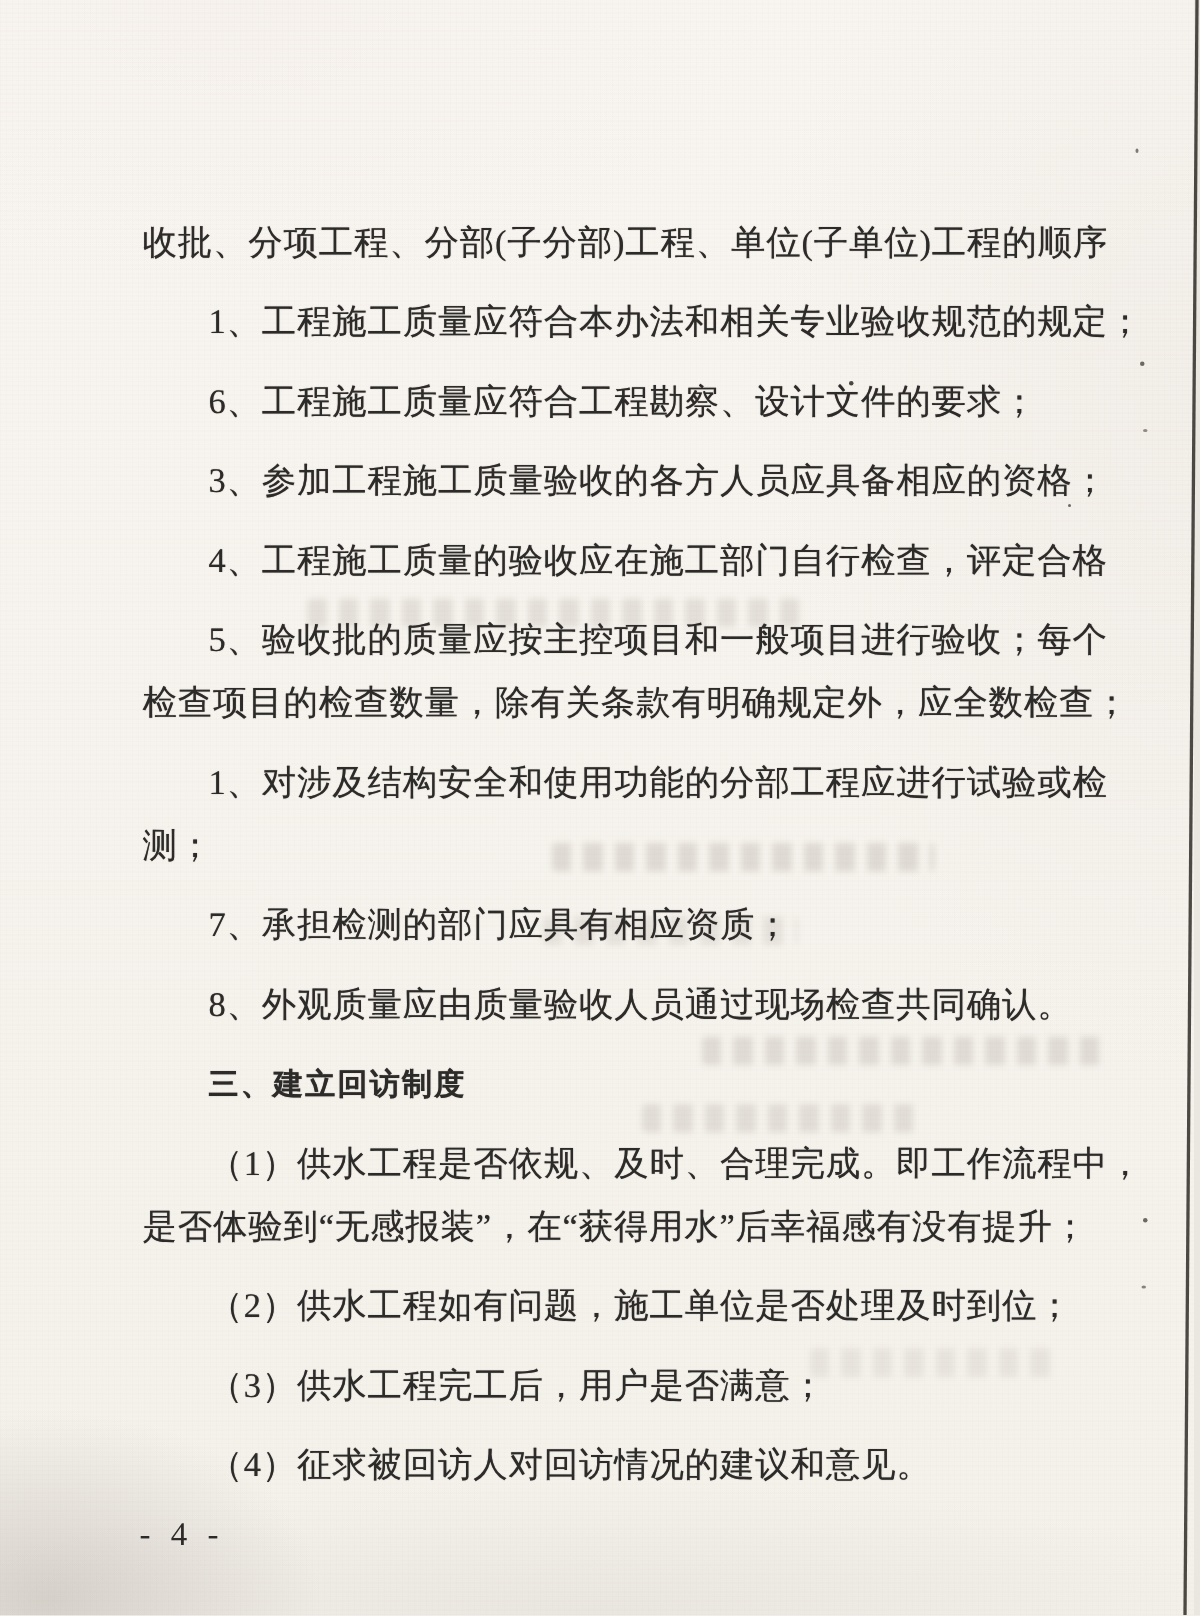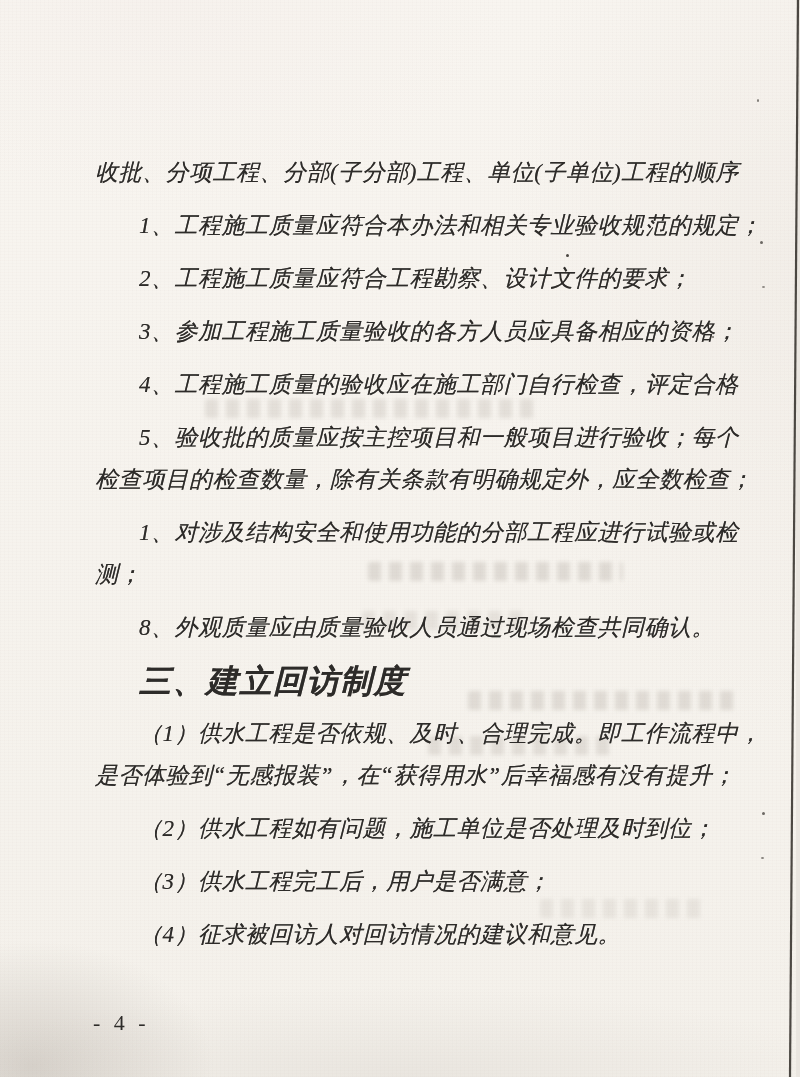--- a/index.html
+++ b/index.html
@@ -23,35 +23,34 @@
   
   .paper-noise {
     position: absolute; inset: 0;
     background-image:
       repeating-linear-gradient(0deg, rgba(196,172,168,0.035) 0 1px, transparent 1px 3px),
       repeating-linear-gradient(90deg, rgba(180,170,160,0.03) 0 1px, transparent 1px 4px);
     pointer-events: none;
   }
   .doc {
     position: absolute;
-    left: 95px; top: 152px;
+    left: 95px; top: 141px;
     width: 640px;
     color: #2d2b29;
-    font-style: italic;
   }
   .line {
     height: 42px;
     line-height: 42px;
     font-size: 23px;
     letter-spacing: 0.5px;
     white-space: nowrap;
     text-shadow: 0 0 0.6px rgba(45,43,41,0.65);
   }
   .line.indent { padding-left: 44px; margin-top: 11px; }
-  .line.heading { font-weight: bold; font-size: 32px; letter-spacing: 1.5px; }
+  .line.heading { font-weight: bold; font-size: 20px; letter-spacing: 1.5px; }
   .page-number {
     position: absolute;
     left: 93px; top: 1008px;
     font-size: 22px;
     letter-spacing: 4px;
     color: #2d2b29;
     line-height: 30px;
   }
   
   .ghost {
@@ -98,27 +97,28 @@
   <div class="ghost g2"></div>
   <div class="ghost g3"></div>
   <div class="ghost g4"></div>
   <div class="ghost g5"></div>
   <div class="ghost g6"></div>
 
   <div class="doc">
 
   <div class="line">收批、分项工程、分部(子分部)工程、单位(子单位)工程的顺序</div>
       <div class="line indent">1、工程施工质量应符合本办法和相关专业验收规范的规定；</div>
-      <div class="line indent">2、工程施工质量应符合工程勘察、设计文件的要求；</div>
+      <div class="line indent">6、工程施工质量应符合工程勘察、设计文件的要求；</div>
       <div class="line indent">3、参加工程施工质量验收的各方人员应具备相应的资格；</div>
       <div class="line indent">4、工程施工质量的验收应在施工部门自行检查，评定合格</div>
       <div class="line indent">5、验收批的质量应按主控项目和一般项目进行验收；每个</div>
       <div class="line">检查项目的检查数量，除有关条款有明确规定外，应全数检查；</div>
       <div class="line indent">1、对涉及结构安全和使用功能的分部工程应进行试验或检</div>
       <div class="line">测；</div>
+      <div class="line indent">7、承担检测的部门应具有相应资质；</div>
       <div class="line indent">8、外观质量应由质量验收人员通过现场检查共同确认。</div>
       <div class="line indent heading">三、建立回访制度</div>
       <div class="line indent">（1）供水工程是否依规、及时、合理完成。即工作流程中，</div>
       <div class="line">是否体验到“无感报装”，在“获得用水”后幸福感有没有提升；</div>
       <div class="line indent">（2）供水工程如有问题，施工单位是否处理及时到位；</div>
       <div class="line indent">（3）供水工程完工后，用户是否满意；</div>
       <div class="line indent">（4）征求被回访人对回访情况的建议和意见。</div>
     </div>
 
   <div class="page-number">- 4 -</div>

